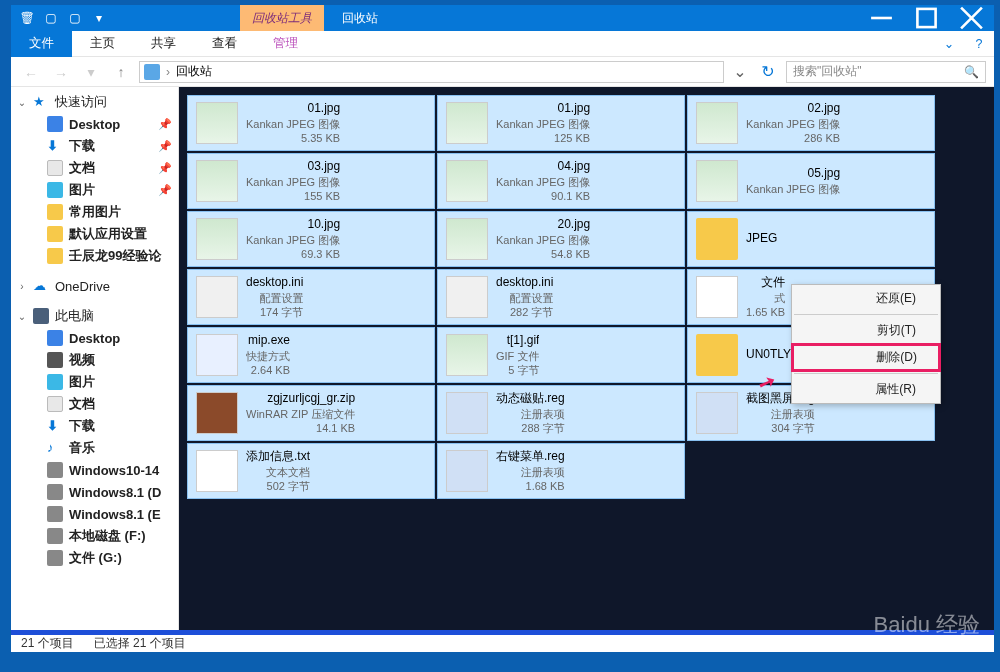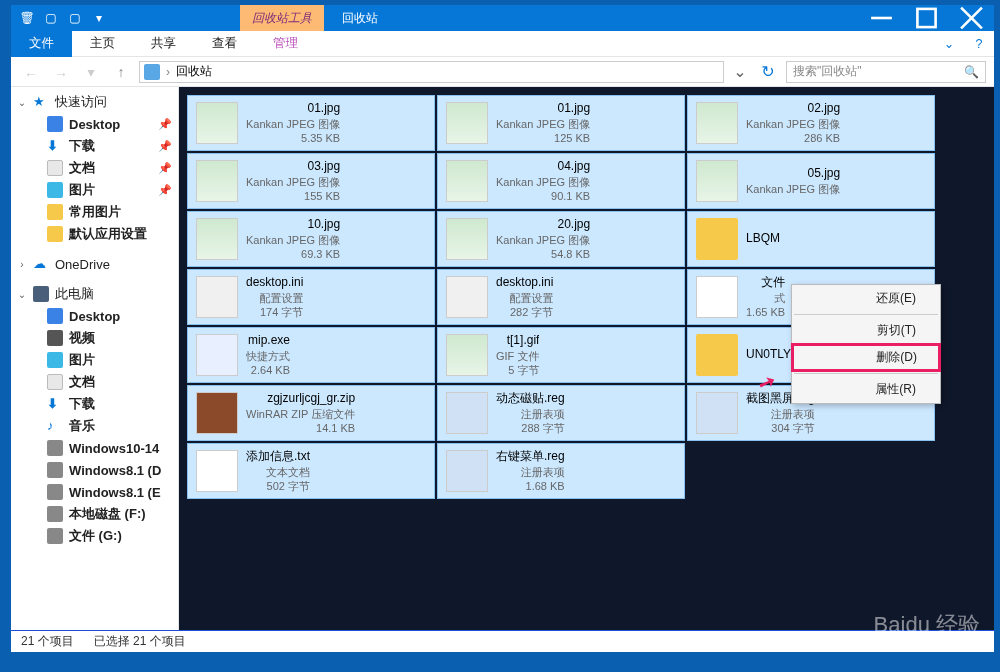--- a/index.html
+++ b/index.html
@@ -69,21 +69,21 @@
 .fi-name { color: #000; white-space: nowrap; overflow: hidden; text-overflow: ellipsis; }
 .fi-type, .fi-size { color: #666; font-size: 11px; }
 
 .ctx { position: absolute; top: 197px; left: 612px; width: 150px; background: #f5f5f5; border: 1px solid #bbb; box-shadow: 2px 2px 6px rgba(0,0,0,.25); font-size: 12px; z-index: 10; }
 .ctx .mi { padding: 5px 24px; color: #222; margin-left: 48px; }
 .ctx .sep { height: 1px; background: #ccc; margin: 2px 2px; }
 .ctx .hl { border: 3px solid #e91e63; padding: 3px 21px; margin: -1px; }
 
 .arrow { position: absolute; top: 283px; left: 580px; color: #e91e63; font-size: 20px; font-weight: bold; transform: rotate(20deg); z-index: 11; }
 
-.status { height: 22px; background: #fff; border-top: 1px solid #1d4ed8; display: flex; align-items: center; padding: 0 10px; font-size: 12px; color: #333; gap: 20px; }
+.status { height: 22px; background: #fff; border-top: 5px solid #1d4ed8; display: flex; align-items: center; padding: 0 10px; font-size: 12px; color: #333; gap: 20px; }
 
 .watermark { position: absolute; right: 20px; bottom: 20px; color: rgba(255,255,255,.5); font-size: 22px; z-index: 20; }
 .watermark small { display: block; font-size: 11px; text-align: right; }
 
 svg { width: 100%; height: 100%; }
 </style>
 </head>
 <body>
 
 <div class="window">
@@ -182,20 +182,25 @@
             <div class="side-item side-sub">
               <span class="exp"></span>
               <span class="ico folder"></span>
               <span>常用图片</span>
             </div>
             <div class="side-item side-sub">
               <span class="exp"></span>
               <span class="ico folder"></span>
               <span>默认应用设置</span>
             </div>
+            <div class="side-item side-sub">
+              <span class="exp"></span>
+              <span class="ico folder"></span>
+              <span>壬辰龙99经验论</span>
+            </div>
           </div>
       </div>
       <div class="side-group">
         <div class="side-item">
           <span class="exp">›</span>
           <span class="ico onedrive">☁</span>
           <span>OneDrive</span>
         </div>
       </div>
       <div class="side-group">
@@ -326,21 +331,21 @@
             <div class="thumb img"></div>
     <div class="fi-text">
       <span class="fi-name">20.jpg</span>
       <span class="fi-type">Kankan JPEG 图像</span>
       <span class="fi-size">54.8 KB</span>
     </div>
           </div>
           <div class="file-item">
             <div class="thumb folder"></div>
     <div class="fi-text">
-      <span class="fi-name">LBQM</span>
+      <span class="fi-name">JPEG</span>
 
     </div>
           </div>
           <div class="file-item">
             <div class="thumb ini"></div>
     <div class="fi-text">
       <span class="fi-name">desktop.ini</span>
       <span class="fi-type">配置设置</span>
       <span class="fi-size">174 字节</span>
     </div>

